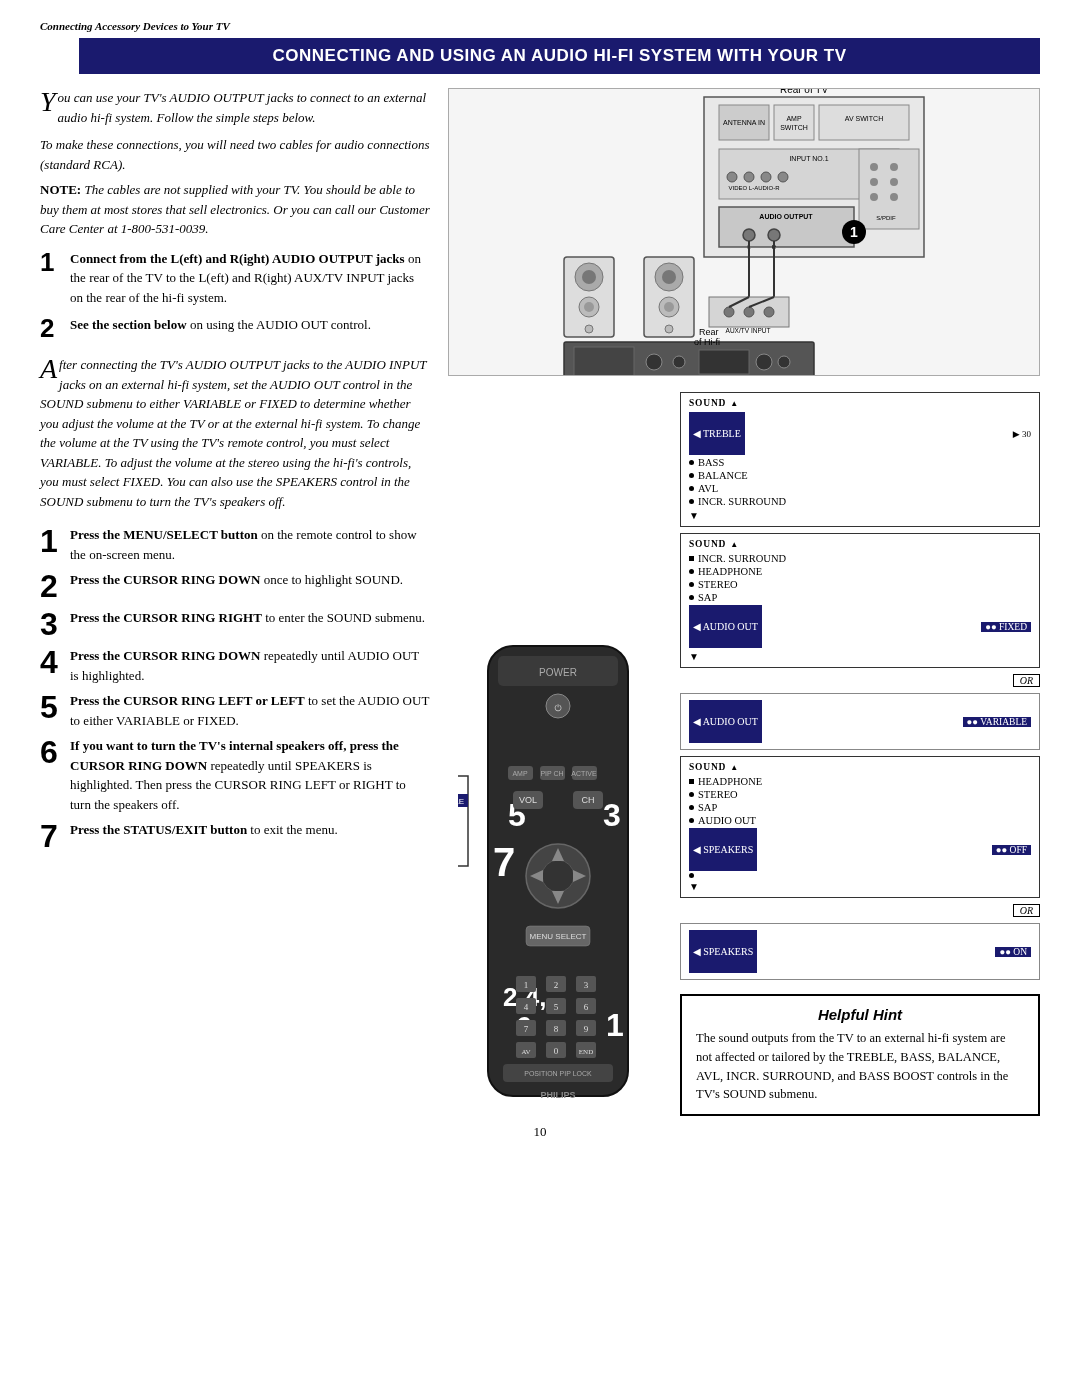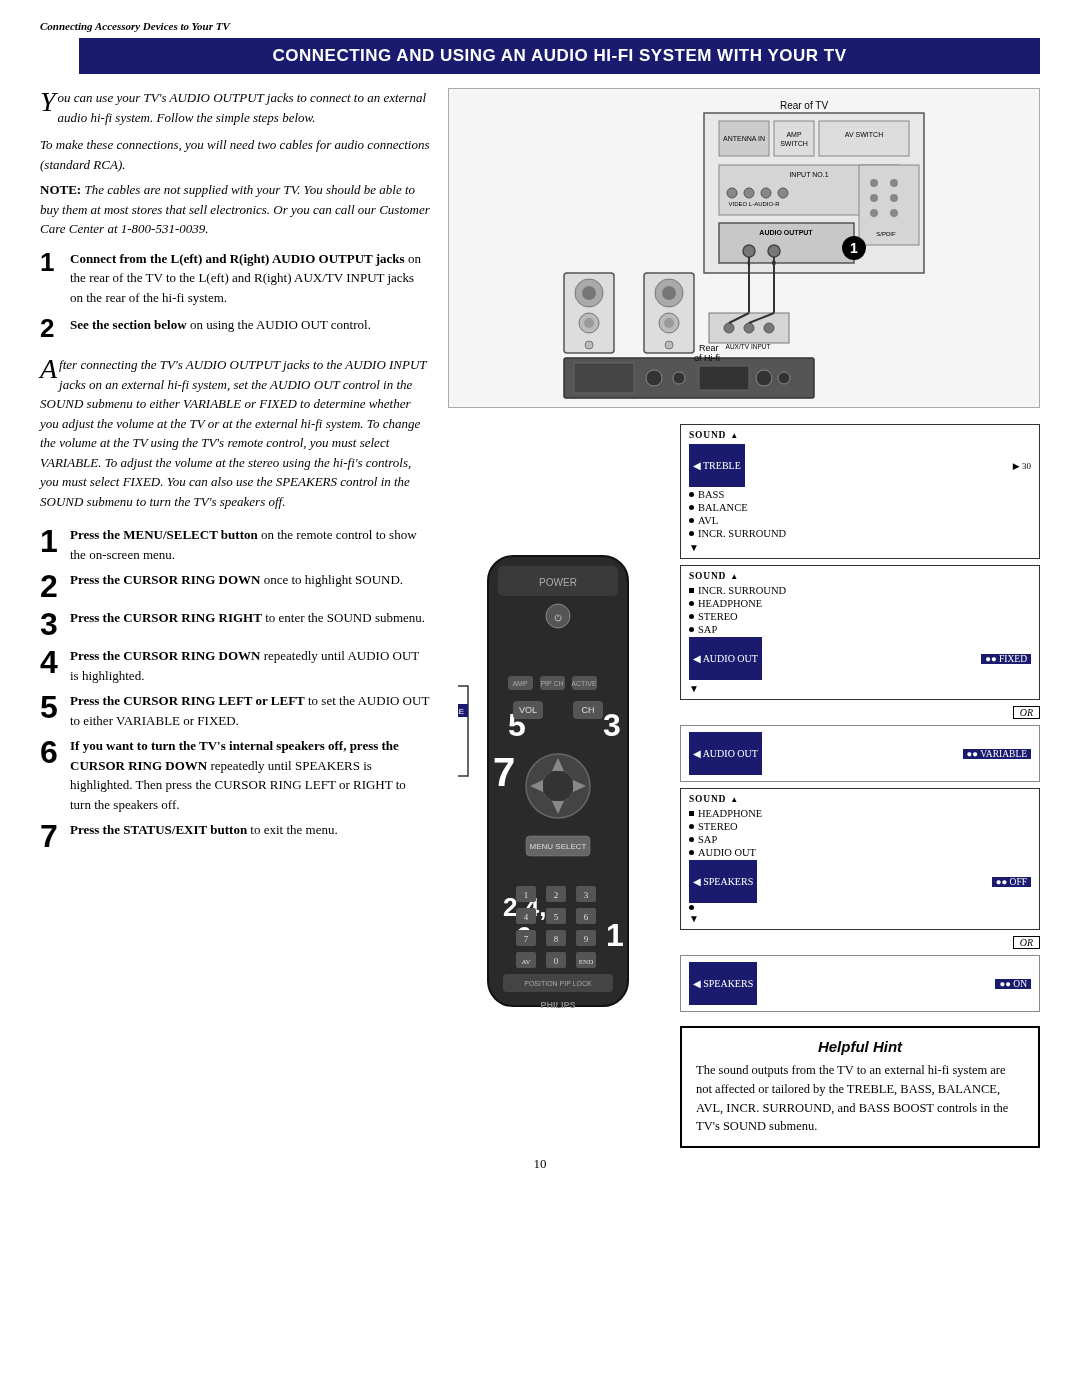--- a/index.html
+++ b/index.html
@@ -173,38 +173,38 @@
     .diagram-col {
       flex: 1;
       display: flex;
       flex-direction: column;
       gap: 8px;
     }
 
     .top-diagram-box {
       border: 1px solid #aaa;
       background: #f5f5f5;
-      height: 320px;
+      height: 288px;
       display: flex;
       align-items: center;
       justify-content: center;
       overflow: hidden;
     }
 
     .bottom-section {
       display: flex;
       gap: 12px;
       margin-top: 8px;
     }
 
     .remote-area {
       flex: 0 0 220px;
       display: flex;
       justify-content: center;
-      align-items: center;
+      align-items: flex-end;
     }
 
     .menus-area {
       flex: 1;
       display: flex;
       flex-direction: column;
       gap: 6px;
     }
 
     .menu-panel {

